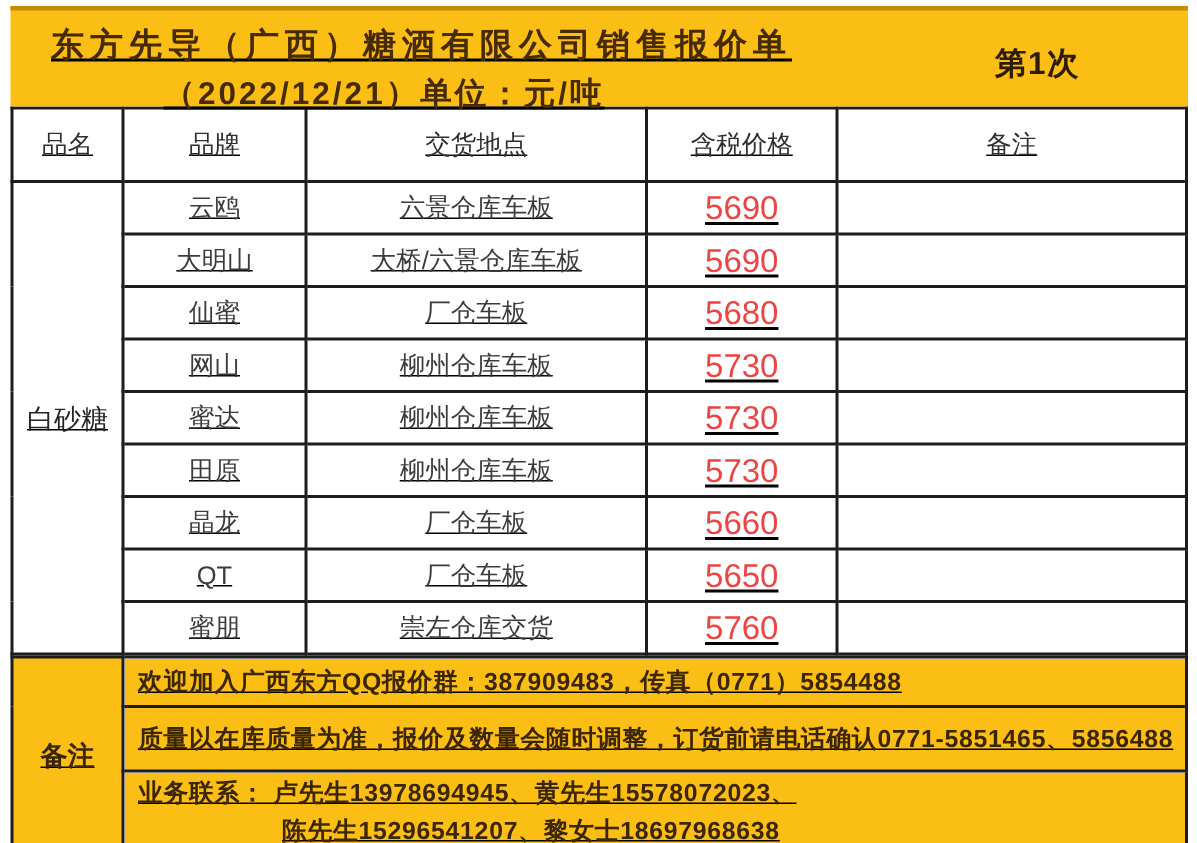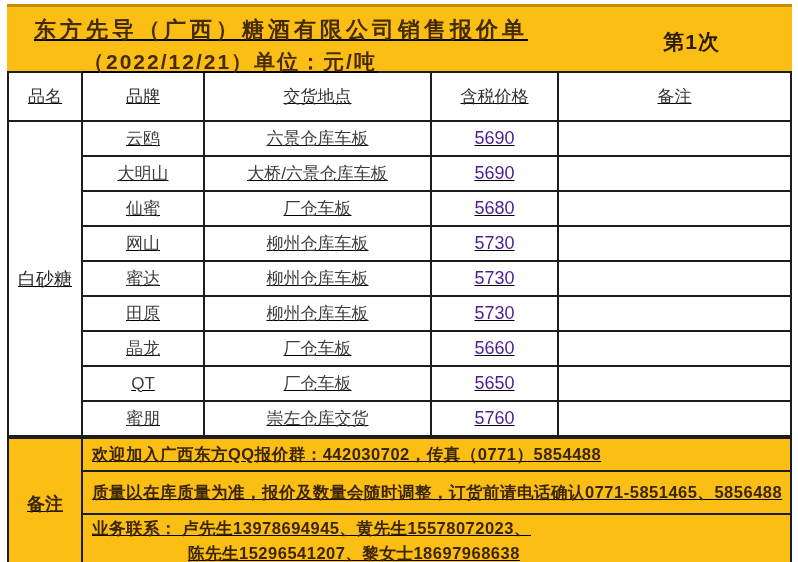--- a/index.html
+++ b/index.html
@@ -32,20 +32,21 @@
     font-weight: bold;
     letter-spacing: 4px;
     color: #462B00;
   }
   .title-line2 {
     padding: 3px 0 0 76px;
     font-size: 21px;
     font-weight: bold;
     letter-spacing: 2px;
     color: #462B00;
+    margin-left: 26px;
   }
   .issue {
     position: absolute;
     right: 72px;
     top: 21px;
     font-size: 21px;
     font-weight: bold;
     letter-spacing: 1px;
     color: #2E1C00;
   }
@@ -67,21 +68,21 @@
   .quote-table tbody tr { height: 35px; }
   .quote-table th {
     font-size: 17px;
     font-weight: normal;
     color: #2F2F2F;
   }
   .quote-table td {
     font-size: 17px;
     color: #3C3C3C;
   }
-  .quote-table td.price { font-size: 18px; color: #4c1d95; }
+  .quote-table td.price { font-size: 22px; color: #ef4444; }
   .quote-table td.product { font-size: 18px; color: #252525; margin-left: 20px; }
   
   .remarks-table td {
     border: 2px solid #1D1D1D;
     background: #FBBE15;
     vertical-align: middle;
     color: #3C2600;
   }
   .remark-label {
     text-align: center;
@@ -196,21 +197,21 @@
   </table>
 
   <table class="remarks-table">
     <colgroup>
       <col style="width:74px">
       <col>
     </colgroup>
     <tbody>
       <tr class="row-r1">
         <td class="remark-label" rowspan="3">备注</td>
-        <td class="remark-cell">欢迎加入广西东方QQ报价群：442030702，传真（0771）5854488</td>
+        <td class="remark-cell">欢迎加入广西东方QQ报价群：387909483，传真（0771）5854488</td>
       </tr>
       <tr class="row-r2">
         <td class="remark-cell">质量以在库质量为准，报价及数量会随时调整，订货前请电话确认0771-5851465、5856488</td>
       </tr>
       <tr class="row-r3">
         <td class="remark-cell">
           <div>业务联系： 卢先生13978694945、黄先生15578072023、</div>
           <div class="contact-line2">陈先生15296541207、黎女士18697968638</div>
         </td>
       </tr>

